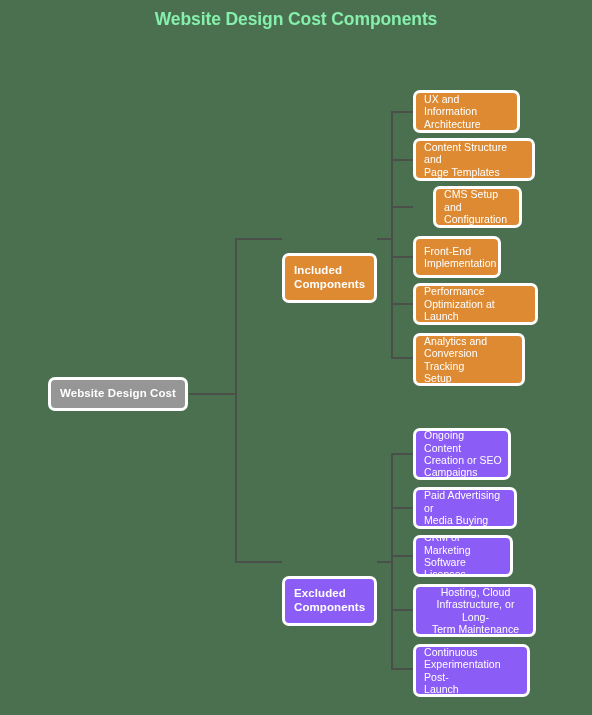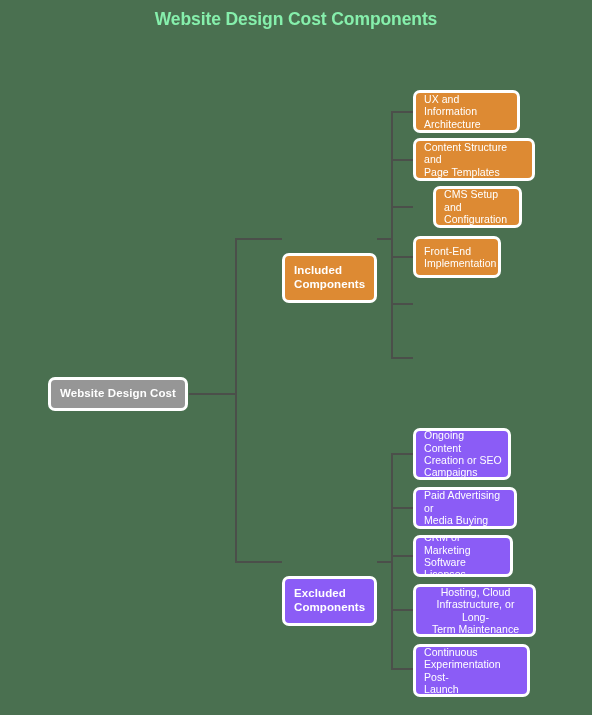--- a/index.html
+++ b/index.html
@@ -143,20 +143,29 @@
 Page Templates</span>
   </div>
   <div class="node leaf included" style="left:413px; top:186px; width:89px; height:42px;margin-left:20px;">
     <span class="lbl">CMS Setup and
 Configuration</span>
   </div>
   <div class="node leaf included" style="left:413px; top:236px; width:88px; height:42px;">
     <span class="lbl">Front-End
 Implementation</span>
   </div>
+  <div class="node leaf included" style="left:413px; top:283px; width:125px; height:42px;">
+    <span class="lbl">Performance
+Optimization at Launch</span>
+  </div>
+  <div class="node leaf included" style="left:413px; top:333px; width:112px; height:53px;">
+    <span class="lbl">Analytics and
+Conversion Tracking
+Setup</span>
+  </div>
 
   <div class="node leaf excluded" style="left:413px; top:428px; width:98px; height:52px;">
     <span class="lbl">Ongoing Content
 Creation or SEO
 Campaigns</span>
   </div>
   <div class="node leaf excluded" style="left:413px; top:487px; width:104px; height:42px;">
     <span class="lbl">Paid Advertising or
 Media Buying</span>
   </div>

